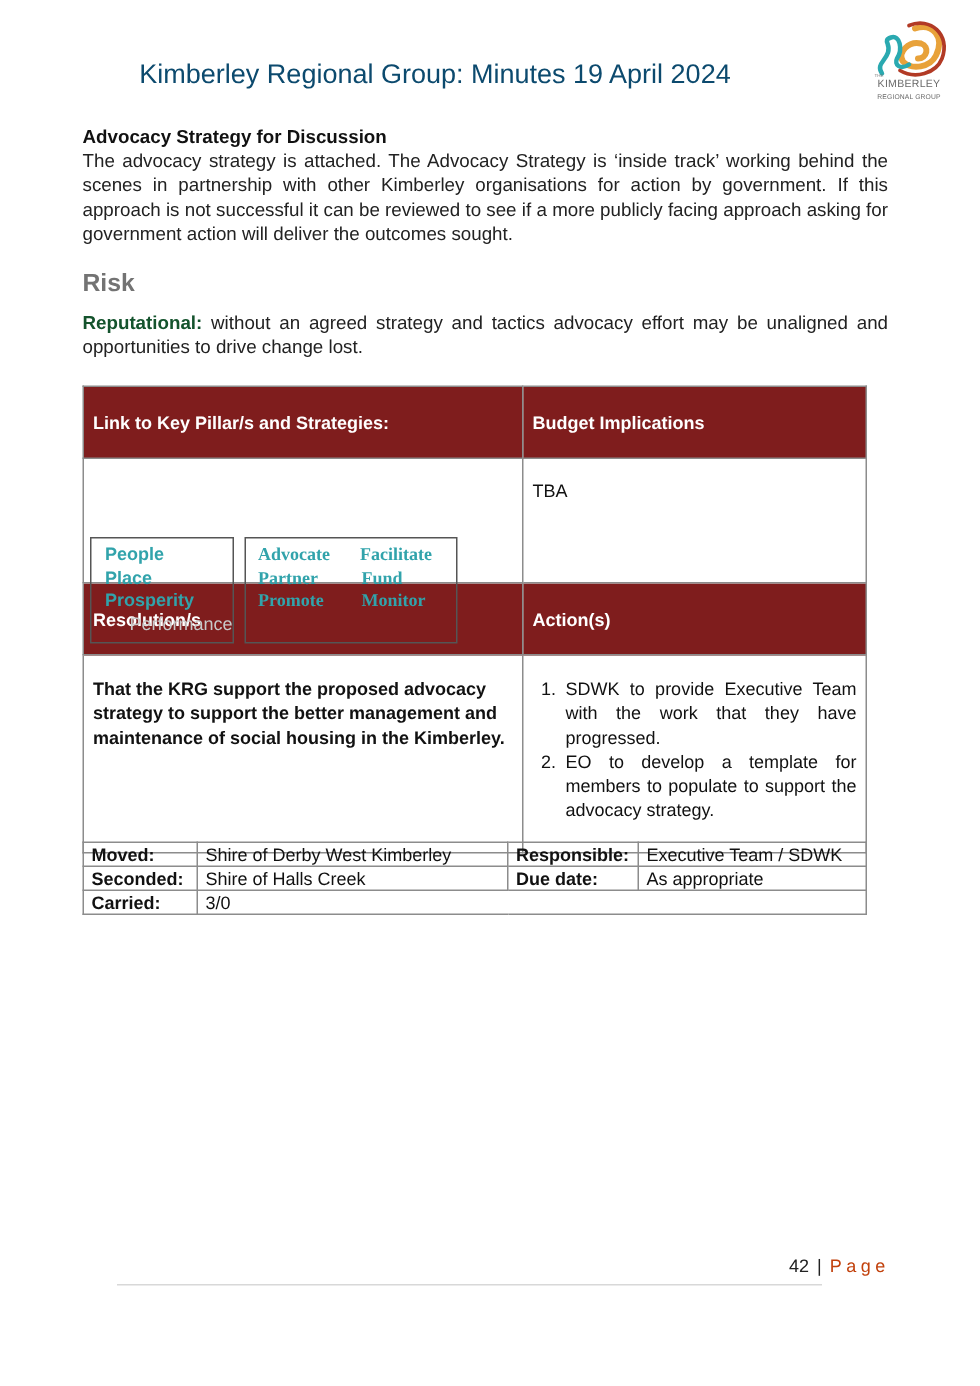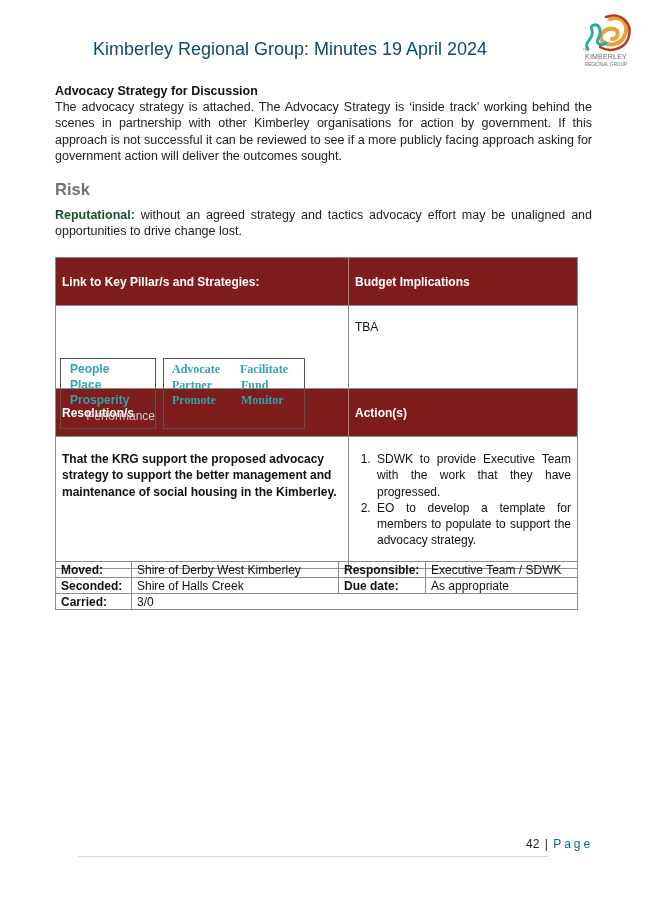--- a/index.html
+++ b/index.html
@@ -43,21 +43,21 @@
   .act-cell { padding:14px 6px 0 6px !important; font-size:12px; line-height:16.3px; }
   .act-cell ol { margin:0; padding-left:19px; }
   .act-cell li { padding-left:3px; text-align:justify; }
 
   table.sub { position:absolute; left:55px; top:561px; width:523px; border-collapse:collapse; font-size:12px;padding-left:44px; }
   table.sub td { border:1px solid #8c8c8c; padding:1px 5px 0 5px; height:14px; line-height:14px; }
   .lbl { font-weight:bold; }
 
   .footer-page { position:absolute; left:526px; top:837px; font-size:12px; color:#222; }
   .footer-page .sep { margin:0 2px; }
-  .footer-page .pg { color:#0369a1; letter-spacing:3px; }
+  .footer-page .pg { color:#c2410c; letter-spacing:3px; }
   .footer-line { position:absolute; left:78px; top:856px; width:470px; height:1px; background:#d8d8d8; }
 </style>
 </head>
 <body>
 
 <div>
   <div class="header-title">Kimberley Regional Group: Minutes 19 April 2024</div>
   <div class="logo">
     <svg width="52" height="40" viewBox="0 0 52 40">
       <path d="M30 6 C 42 2, 50 12, 44 24 C 40 32, 28 34, 22 28 C 18 22, 26 14, 34 16 C 40 18, 38 26, 32 26" fill="none" stroke="#e8a23a" stroke-width="4" stroke-linecap="round"></path>

